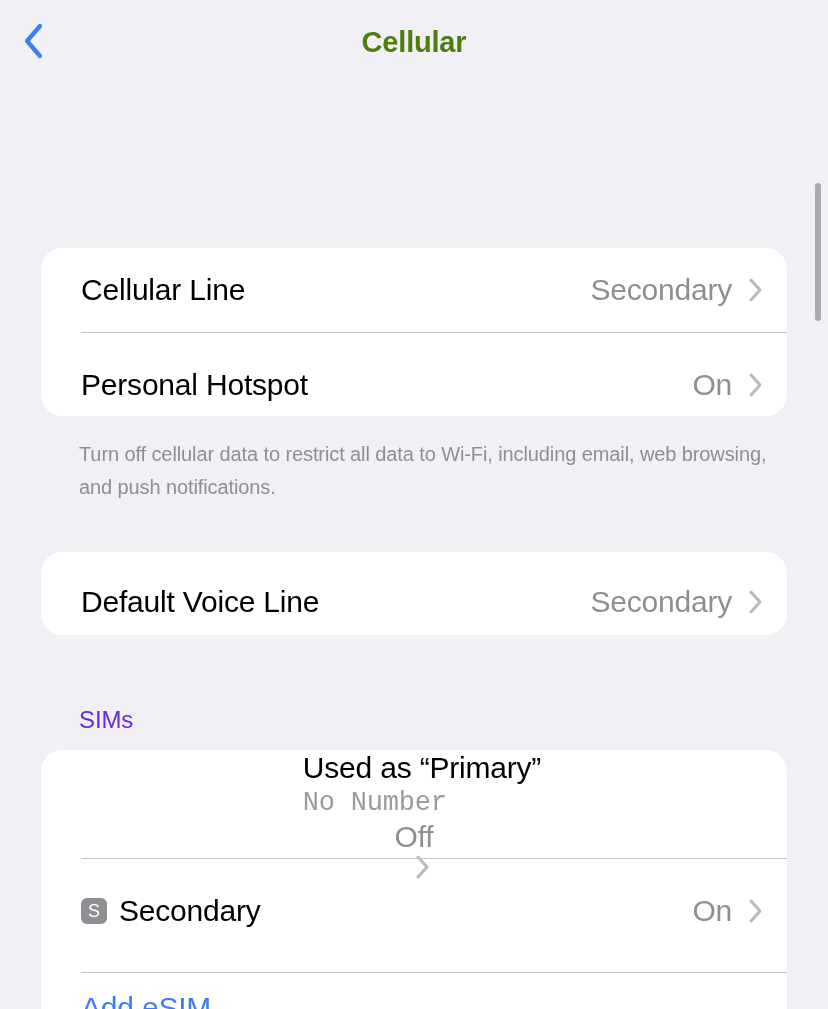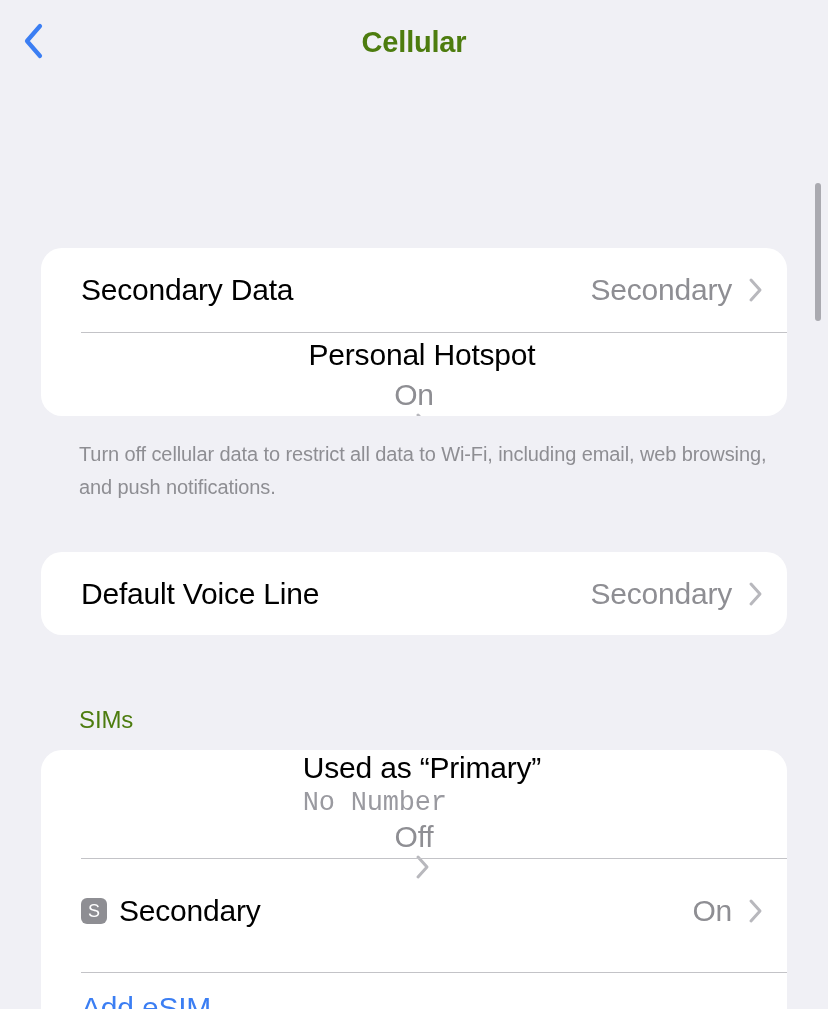--- a/index.html
+++ b/index.html
@@ -153,21 +153,21 @@
     width: 700px;
     font-size: 20px;
     line-height: 33px;
     color: #8e8e93;
     letter-spacing: -0.1px;
   }
   .section-header {
     position: absolute;
     left: 79px;
     font-size: 24px;
-    color: #4d7c0f;
+    color: #6d28d9;
     letter-spacing: -0.1px;
   }
 
   
   .scrollbar-track {
     position: absolute;
     top: 88px;
     right: 6px;
     width: 8px;
     height: 900px;
@@ -192,43 +192,43 @@
     </svg>
   </div>
   <div class="nav-title">Cellular</div>
 </div>
 
 <div class="scroll-area">
 
   <div class="card" style="top:160px; height:168px;">
     <div class="row" style="height:84px;">
       <div class="row-title-wrap">
-        <span class="row-title">Secondary Data</span>
+        <span class="row-title">Cellular Line</span>
       </div>
       <span class="row-value">Secondary</span>
       <svg class="chevron" viewBox="0 0 15 26">
         <polyline points="3,3 12,13 3,23" fill="none" stroke="#b8b8bd" stroke-width="3" stroke-linecap="round" stroke-linejoin="round"></polyline>
       </svg>
     </div>
     <div class="separator" style="top:84px;"></div>
-    <div class="row" style="height:106px;flex-direction:column;">
+    <div class="row" style="height:106px;">
       <div class="row-title-wrap">
         <span class="row-title">Personal Hotspot</span>
       </div>
       <span class="row-value">On</span>
       <svg class="chevron" viewBox="0 0 15 26">
         <polyline points="3,3 12,13 3,23" fill="none" stroke="#b8b8bd" stroke-width="3" stroke-linecap="round" stroke-linejoin="round"></polyline>
       </svg>
     </div>
   </div>
 
   <div class="section-footer" style="top:350px;">Turn off cellular data to restrict all data to Wi-Fi, including email, web browsing, and push notifications.</div>
 
   <div class="card" style="top:464px; height:83px;">
-    <div class="row" style="height:83px;">
+    <div class="row" style="height:83px;margin-top:8px;">
       <div class="row-title-wrap">
         <span class="row-title">Default Voice Line</span>
       </div>
       <span class="row-value">Secondary</span>
       <svg class="chevron" viewBox="0 0 15 26">
         <polyline points="3,3 12,13 3,23" fill="none" stroke="#b8b8bd" stroke-width="3" stroke-linecap="round" stroke-linejoin="round"></polyline>
       </svg>
     </div>
   </div>
 

